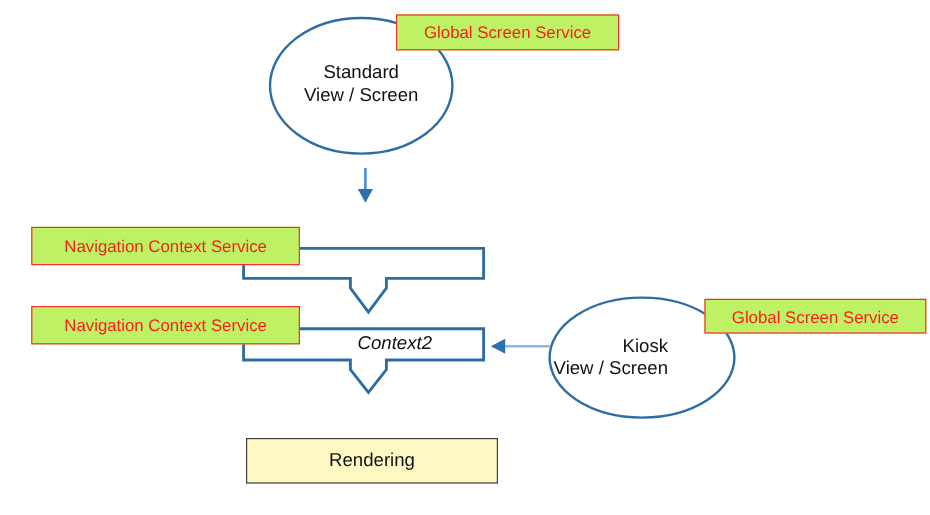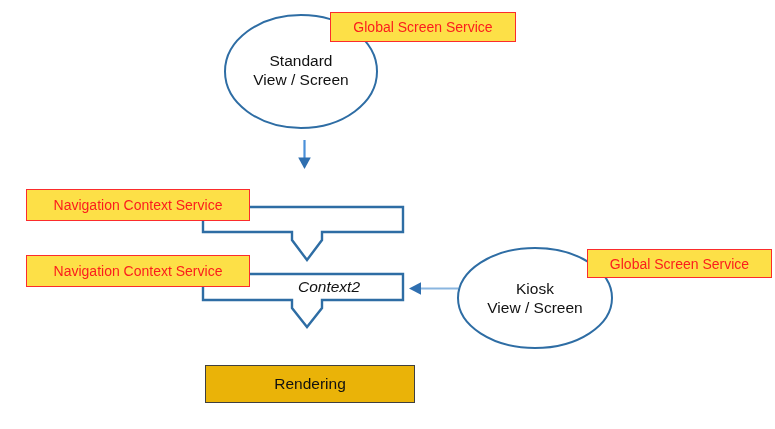--- a/index.html
+++ b/index.html
@@ -36,41 +36,41 @@
   }
   
   .ellipse-label {
     font-size: 15.5px;
     color: #111111;
   }
   
   .svc-box {
     position: absolute;
     box-sizing: border-box;
-    background: #fde047;
+    background: #bef264;
     border: 1.6px solid #fb2c2c;
     display: flex;
     align-items: center;
     justify-content: center;
   }
   .svc-box span {
     font-size: 14px;
     color: #fb1d1d;
     white-space: nowrap;
   }
   
   .chev-label {
     font-size: 15.5px;
     color: #111111;
   }
   
   .plain-box {
     position: absolute;
     box-sizing: border-box;
-    background: #eab308;
+    background: #fef9c3;
     border: 1.5px solid #3f3f3f;
     display: flex;
     align-items: center;
     justify-content: center;
   }
   .plain-box span {
     font-size: 15.5px;
     color: #111111;
     white-space: nowrap;
   }
@@ -102,21 +102,21 @@
     <g>
       <line x1="458" y1="288.5" x2="419" y2="288.5" stroke="#8ab6e0" stroke-width="2.2"></line>
       <polygon points="409,288.5 421,282.2 421,294.8" fill="#2f6fb0"></polygon>
     </g>
 
   </svg>
 
   <div class="node-text ellipse-label" style="left:225px; top:40px; width:152px; height:62px;">Standard
 View / Screen</div>
 
-  <div class="node-text ellipse-label" style="left:458px; top:268px; width:154px; height:62px;">Kiosk
+  <div class="node-text ellipse-label" style="left:432px; top:268px; width:154px; height:62px;text-align:right;">Kiosk
 View / Screen</div>
 
 
   <div class="node-text chev-label" style="left:255px; top:274px; width:148px; height:26px;font-style:italic;">Context2</div>
 
   <div class="svc-box" style="left:330px; top:12px; width:186px; height:30px;">
     <span>Global Screen Service</span>
   </div>
 
   <div class="svc-box" style="left:26px; top:189px; width:224px; height:32px;">

